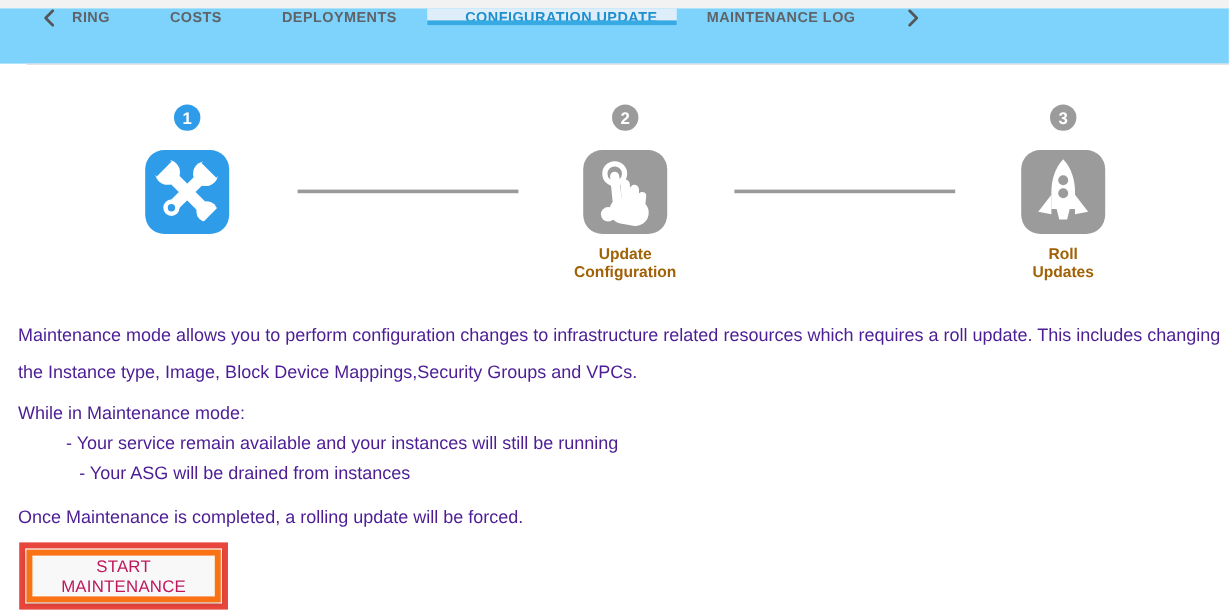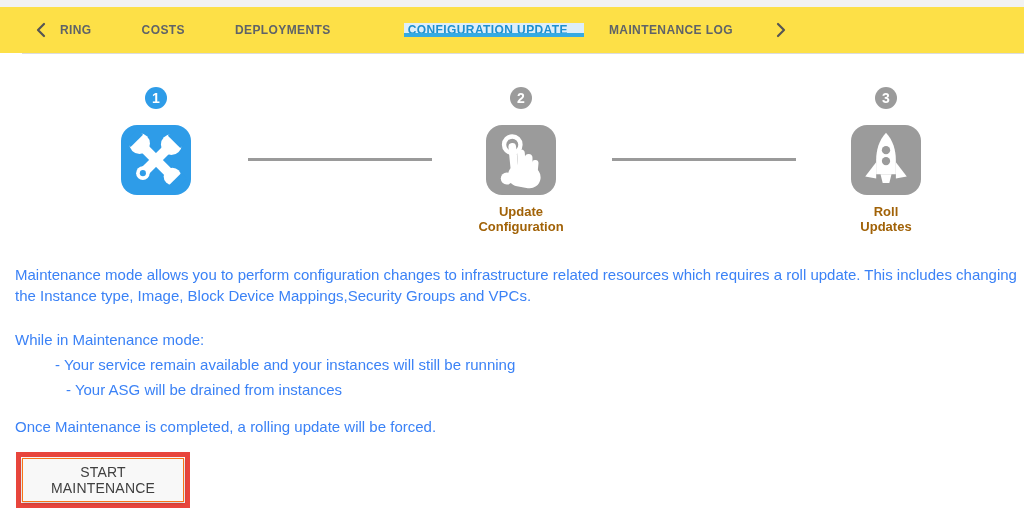--- a/index.html
+++ b/index.html
@@ -6,35 +6,35 @@
   body{
     width:1024px;height:513px;position:relative;overflow:hidden;
     background:#ffffff;
     font-family:"Liberation Sans","DejaVu Sans",sans-serif;
     -webkit-font-smoothing:antialiased;
   }
   
   .top-strip{position:absolute;top:0;left:0;width:100%;height:7px;background:#f2f2f2;}
   .tabbar{
     position:absolute;top:7px;left:0;width:100%;height:46px;
-    display:flex;align-items:center;background:#fde047;
+    display:flex;align-items:flex-start;background:#7dd3fc;
   }
   .nav-arrow{
     width:22px;margin-left:30px;display:flex;align-items:center;justify-content:center;
     color:#555;cursor:pointer;flex:0 0 auto;
   }
   .nav-arrow.right{margin-left:12px;margin-right:6px;}
   .tab{
     display:flex;align-items:center;padding:0 25px;
     font-size:12px;font-weight:bold;letter-spacing:.4px;color:#5f6368;
     white-space:nowrap;cursor:pointer;position:relative;flex:0 0 auto;
   }
   .tab.first{padding-left:8px;padding-right:25px;}
   .tab.active{
-    background:#ddeefa;color:#1d8fcf;padding-left:4px;padding-right:16px;margin-left:48px;
+    background:#ddeefa;color:#1d8fcf;padding-left:32px;padding-right:16px;
   }
   .tab.active::after{
     content:"";position:absolute;left:0;right:0;bottom:0;height:4px;background:#35aae3;
   }
   .tab-divider{position:absolute;top:53px;left:22px;right:0;height:1px;background:#dcdcdc;}
 
   
   .stepper{position:absolute;top:80px;left:0;width:100%;height:170px;}
   .connector{position:absolute;top:78px;height:3px;background:#9a9a9a;}
   .connector.c1{left:248px;width:184px;}
@@ -51,38 +51,38 @@
     width:70px;height:70px;border-radius:16px;margin:16px auto 0;
     display:flex;align-items:center;justify-content:center;
   }
   .step-label{margin-top:9px;font-size:13px;font-weight:bold;line-height:15px;}
   .step.active .badge,.step.active .iconbox{background:#2e9ce8;}
   .step.active .step-label{color:#2e9ce8;}
   .step.upcoming .badge,.step.upcoming .iconbox{background:#9b9b9b;}
   .step.upcoming .step-label{color:#a16207;}
 
   
-  .para{position:absolute;left:15px;color:#3b82f6;font-size:15px;line-height:21px;}
+  .para{position:absolute;left:15px;color:#4c1d95;font-size:15px;line-height:31px;}
   .p-intro{top:264px;width:1002px;}
   .p-while{top:329px;width:900px;}
   .p-bullet1{top:354px;left:55px;width:900px;}
   .p-bullet2{top:379px;left:66px;width:900px;}
   .p-outro{top:416px;width:900px;}
 
   
   .annotation-box{
     position:absolute;left:16px;top:452px;width:174px;height:56px;
     border:5px solid #e8453c;box-sizing:border-box;background:#fff;
   }
   .start-btn{
     position:absolute;left:1px;top:1px;right:1px;bottom:1px;
-    background:#f8f8f8;border:1px solid #f97316;
+    background:#f8f8f8;border:5px solid #f97316;
     box-shadow:0 1px 3px rgba(0,0,0,.25);
     display:flex;align-items:center;justify-content:center;
-    font-family:inherit;font-size:14px;color:#404040;letter-spacing:.2px;cursor:pointer;
+    font-family:inherit;font-size:14px;color:#be185d;letter-spacing:.2px;cursor:pointer;
   }
 </style>
 </head>
 <body>
 
 <div class="top-strip"></div>
 
 <div class="tabbar">
   <div class="nav-arrow">
     <svg width="14" height="16" viewBox="0 0 14 16">

